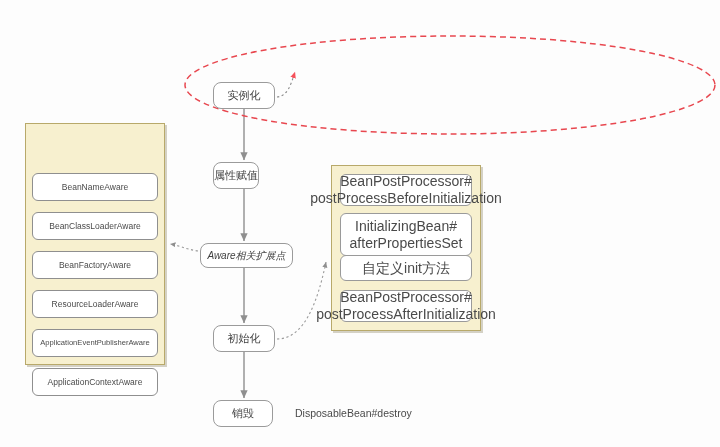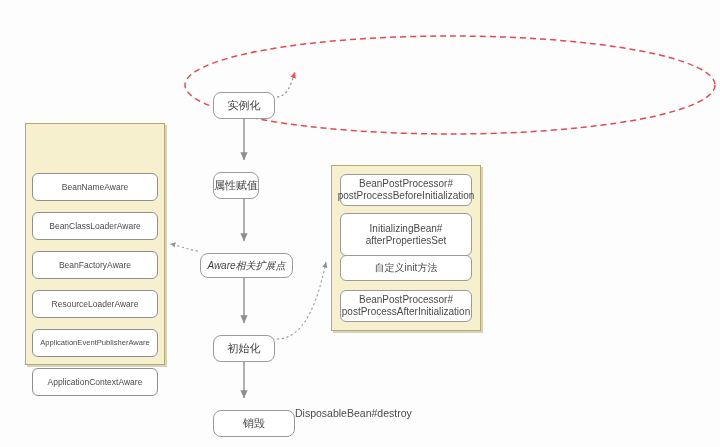--- a/index.html
+++ b/index.html
@@ -37,38 +37,37 @@
   }
   .aware-node{
     left:32px;width:126px;height:28px;
     font-size:8.5px;
     border-color:#8f8f8f;
     border-radius:6px;
     margin-top:40px;
   }
   .init-node{
     left:340px;width:132px;height:30px;
-    font-size:10px;
+    font-size:14px;
     border-radius:6px;
     flex-direction:column;
   }
   .init-node .l1,.init-node .l2{display:block;}
 
   .flow-node{
     font-size:11px;
     color:#3f3f3f;
     border-color:#9b9b9b;
     border-radius:8px;
-    margin-top:10px;
   }
   #node-instantiate{left:213px;top:82px;width:62px;height:27px;}
   #node-populate{left:213px;top:162px;width:46px;height:27px;}
   #node-aware{left:200px;top:243px;width:93px;height:25px;font-style:italic;}
   #node-init{left:213px;top:325px;width:62px;height:27px;}
-  #node-destroy{left:213px;top:400px;width:82px;height:27px;}
+  #node-destroy{left:213px;top:400px;width:60px;height:27px;}
 
   
   .plain-label{
     position:absolute;
     font-size:10.5px;
     color:#4a4a4a;
     white-space:nowrap;
   }
   #label-disposable{left:295px;top:407px;}
 

